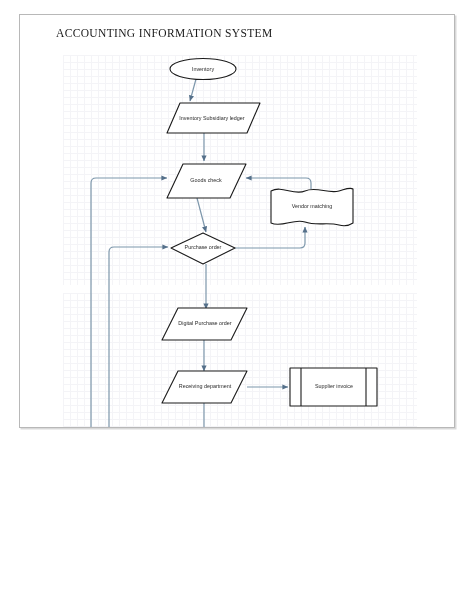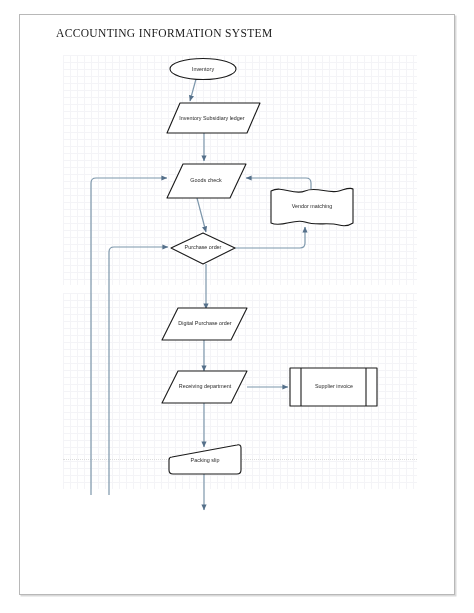--- a/index.html
+++ b/index.html
@@ -13,21 +13,21 @@
     position: relative;
     font-family: "Liberation Sans", sans-serif;
     overflow: hidden;
   }
 
   #page {
     position: absolute;
     left: 19px;
     top: 14px;
     width: 436px;
-    height: 581px;
+    height: 414px;
     background: #ffffff;
     border: 1px solid #b8b8b8;
     box-shadow: 1.5px 1.5px 0 0 #d9d9d9;
     box-sizing: border-box;
     overflow: hidden;
   }
 
   #doc-title {
     position: absolute;
     left: 36px;

